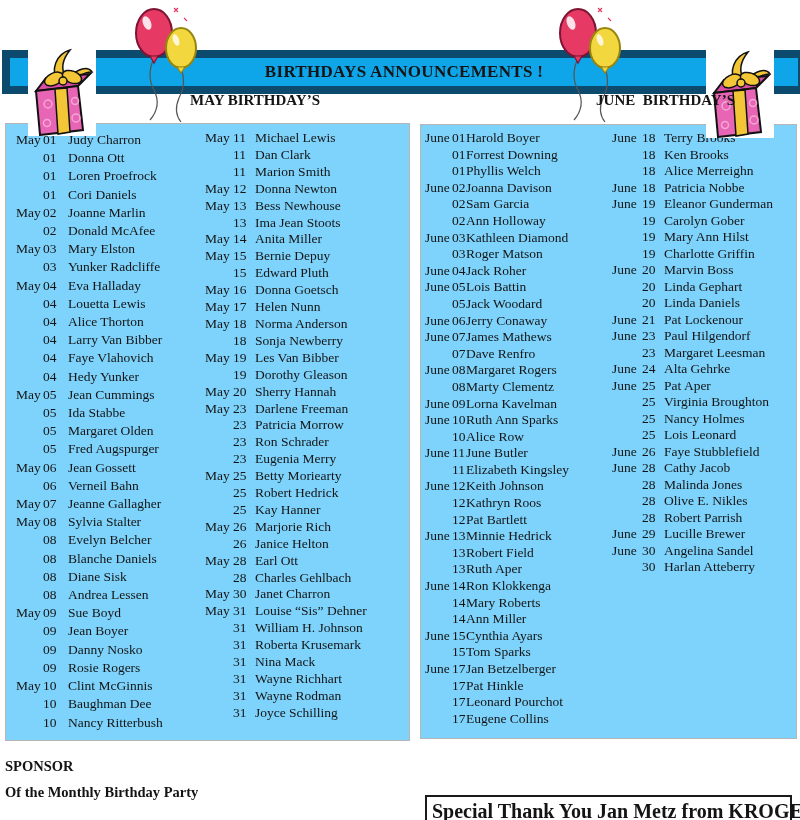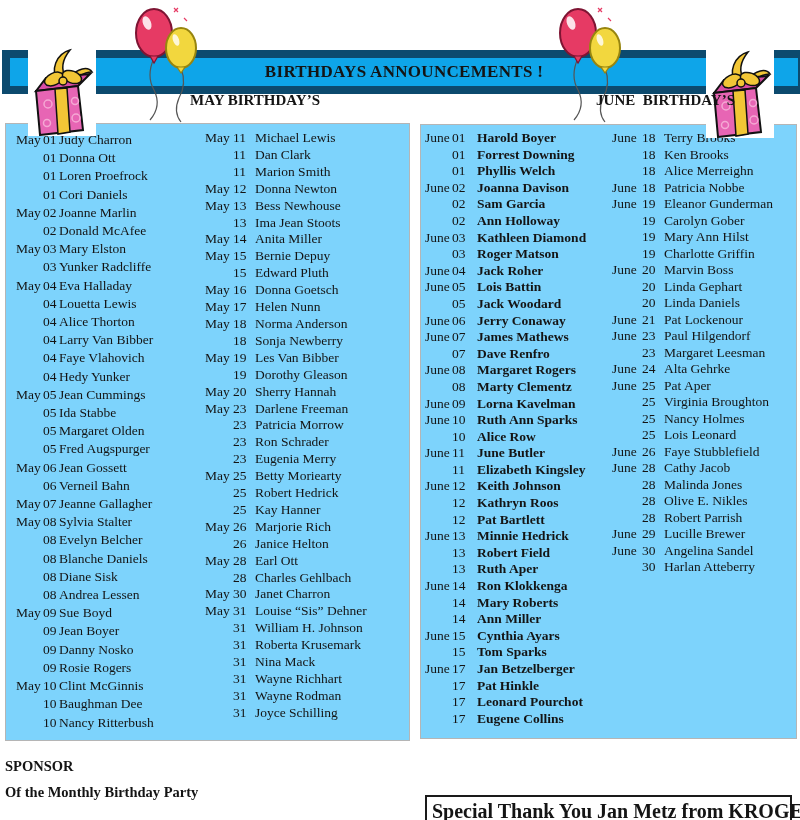--- a/index.html
+++ b/index.html
@@ -30,23 +30,23 @@
   #may-box{left:5px;top:123px;width:403px;height:616px;}
   #june-box{left:420px;top:124px;width:375px;height:613px;}
   .col{position:absolute;font-size:13.5px;}
   #may-col1{left:10px;top:7px;line-height:18.2px;}
   #may-col2{left:199px;top:6px;line-height:16.9px;}
   #june-col1{left:4px;top:5px;line-height:16.6px;}
   #june-col2{left:191px;top:5px;line-height:16.5px;}
   .row{display:flex;white-space:nowrap;}
   .month{display:inline-block;}
   .day{display:inline-block;}
-  #may-col1 .month{width:27px;} #may-col1 .day{width:15px;} #may-col1 .name{margin-left:1px;}
+  #may-col1 .month{width:27px;} #may-col1 .day{width:15px;} #may-col1 .name{margin-left:10px;}
   #may-col2 .month{width:28px;} #may-col2 .day{width:16px;} #may-col2 .name{margin-left:6px;}
-  #june-col1 .month{width:27px;} #june-col1 .day{width:14px;} #june-col1 .name{margin-left:11px;font-weight:bold;}
+  #june-col1 .month{width:27px;} #june-col1 .day{width:14px;} #june-col1 .name{}
   #june-col2 .month{width:30px;} #june-col2 .day{width:14px;} #june-col2 .name{margin-left:8px;}
 
   
   #sponsor{position:absolute;left:5px;top:758px;width:400px;text-align:left;
            font-weight:bold;font-size:14.5px;}
   #sponsor .line2{margin-top:9px;}
 
   
   #thanks-box{position:absolute;left:425px;top:795px;width:353px;height:46px;
               border:2px solid #1a1a1a;padding:2px 5px;

